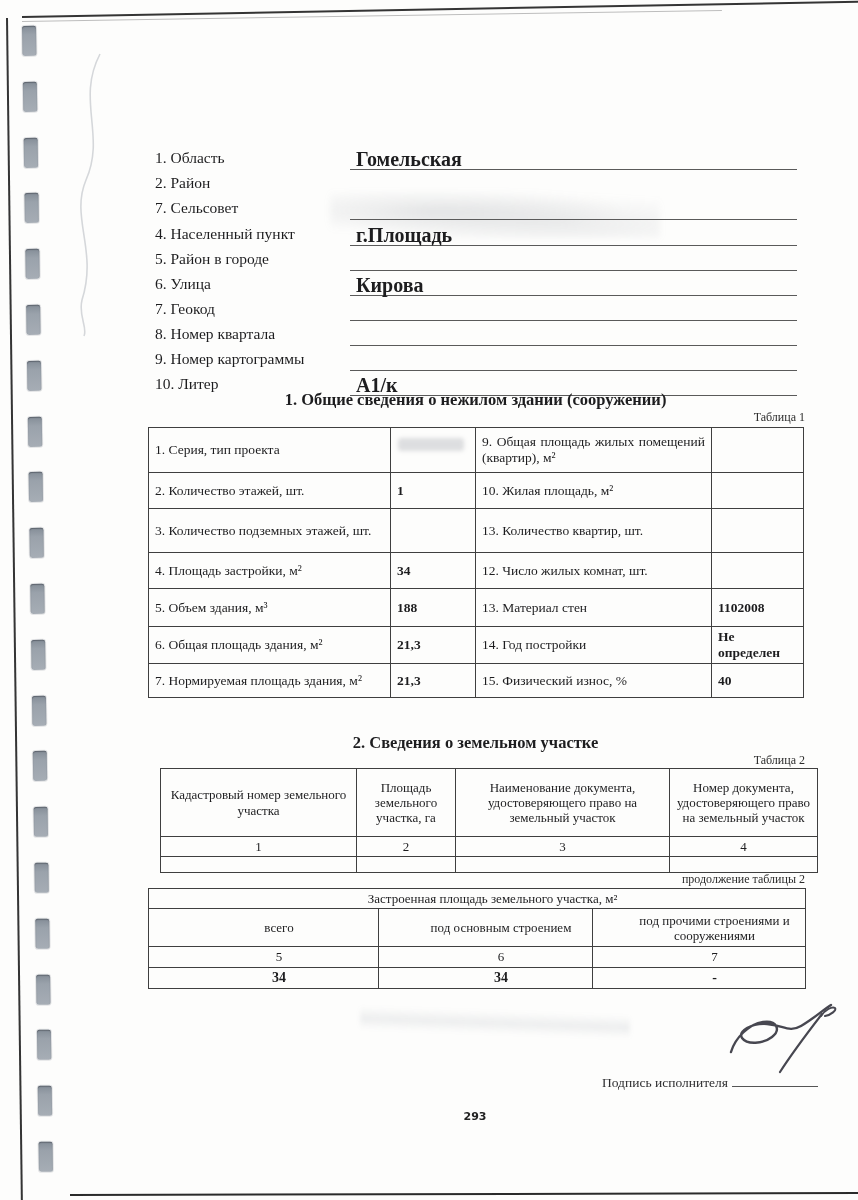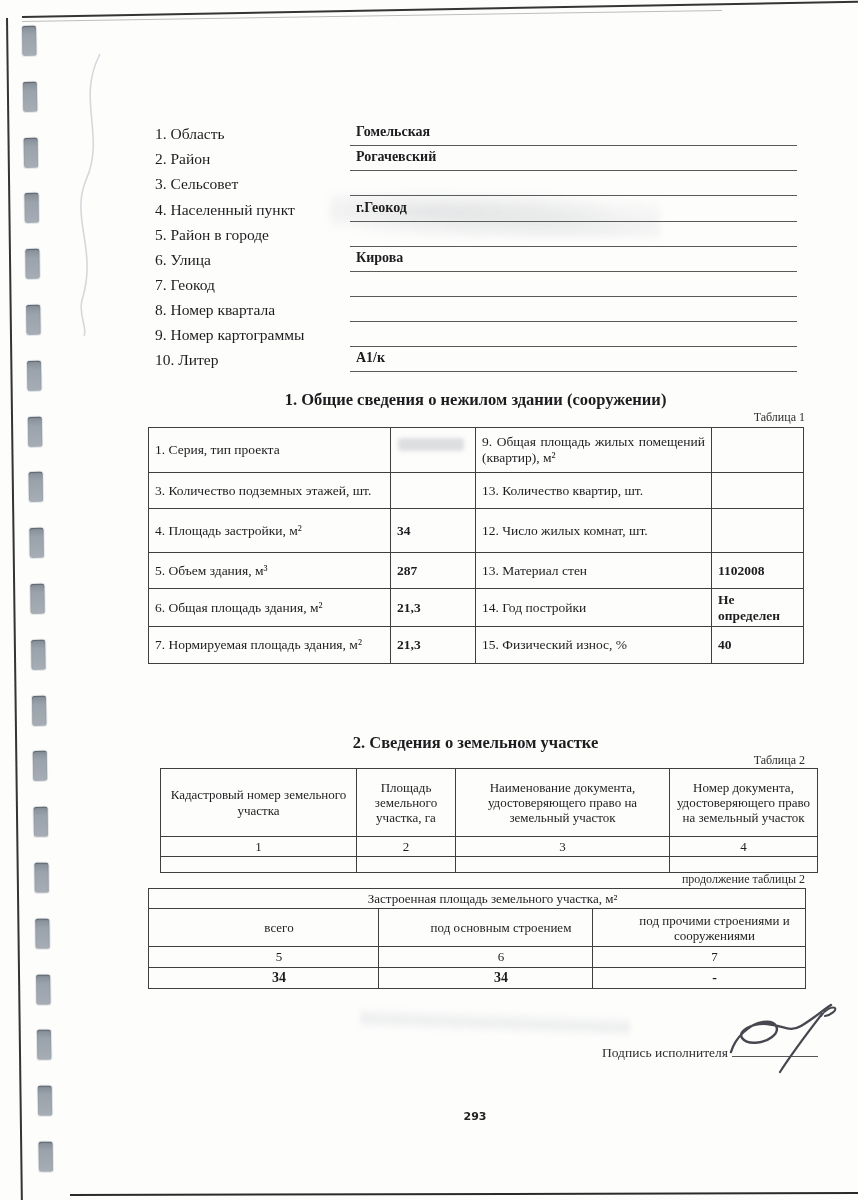--- a/index.html
+++ b/index.html
@@ -22,24 +22,24 @@
   
   .artifact{position:absolute;pointer-events:none;}
   .bleed1{left:330px;top:192px;width:330px;height:46px;background:
     radial-gradient(ellipse at 30% 40%,rgba(120,125,135,.16),transparent 60%),
     radial-gradient(ellipse at 70% 70%,rgba(120,125,135,.13),transparent 65%);filter:blur(3px);}
   .smudge-cell{left:398px;top:438px;width:66px;height:13px;background:rgba(110,116,128,.22);filter:blur(2px);border-radius:3px;}
   .bleed2{left:360px;top:1000px;width:270px;height:46px;background:
     linear-gradient(2deg,transparent 30%,rgba(100,110,125,.10) 50%,transparent 72%);filter:blur(2px);}
   .pencil{left:58px;top:50px;opacity:.5;}
   
-  .field-row{position:absolute;left:0;width:858px;height:24px;}
+  .field-row{position:absolute;left:0;width:858px;height:24px;margin-top:24px;}
   .field-label{position:absolute;left:155px;top:2px;font-size:15.5px;white-space:nowrap;}
   .field-line{position:absolute;left:350px;right:61px;top:0;height:22px;border-bottom:1.2px solid #5a5a5a;}
-  .field-value{position:absolute;left:6px;top:1px;font-weight:bold;font-size:14px;white-space:nowrap;}
+  .field-value{position:absolute;left:6px;top:1px;font-weight:bold;font-size:20px;white-space:nowrap;}
   
   .sec-title{position:absolute;left:148px;width:655px;text-align:center;font-weight:bold;font-size:16.5px;}
   .tab-label{position:absolute;left:148px;width:657px;text-align:right;font-size:12px;color:#2b2b2b;}
   
   table{position:absolute;border-collapse:collapse;table-layout:fixed;}
   td{border:1.2px solid #3f3f3f;font-size:13.5px;line-height:1.18;padding:2px 6px;vertical-align:middle;overflow:hidden;}
   .t1{left:148px;top:427px;width:655px;}
   .t1 td.lab{text-align:justify;}
   .t1 td.val{font-weight:bold;}
   .t1 tr:nth-child(1){height:45px;} .t1 tr:nth-child(2){height:36px;}
@@ -47,21 +47,21 @@
   .t1 tr:nth-child(5){height:38px;} .t1 tr:nth-child(6){height:37px;}
   .t1 tr:nth-child(7){height:34px;} .t1 tr:nth-child(8){height:30px;}
   .t2{left:160px;top:768px;width:657px;}
   .t2 td{text-align:center;font-size:13px;}
   .t2 tr.hdr{height:68px;} .t2 tr.nums{height:17px;} .t2 tr.empty{height:16px;}
   .t3{left:148px;top:888px;width:657px;}
   .t3 td{text-align:center;font-size:13px;padding-left:37px;}
   .t3 tr.span{height:20px;} .t3 tr.hdr{height:38px;} .t3 tr.nums{height:17px;}
   .t3 tr.vals{height:21px;} .t3 tr.vals td{font-weight:bold;font-size:14px;}
   
-  .sig-row{position:absolute;left:602px;top:1042px;font-size:13.5px;color:#2e2e30;white-space:nowrap;text-align:center;}
+  .sig-row{position:absolute;left:602px;top:1072px;font-size:13.5px;color:#2e2e30;white-space:nowrap;text-align:center;}
   .sig-line{display:inline-block;width:86px;border-bottom:1.2px solid #555;height:14px;margin-left:4px;}
   .sig-svg{position:absolute;left:725px;top:1000px;overflow:visible;}
   .page-num{position:absolute;left:455px;top:1110px;width:40px;text-align:center;
     font-family:"DejaVu Sans","Liberation Sans",sans-serif;font-size:11px;font-weight:700;color:#222;}
 </style>
 </head>
 <body>
 
 <div class="edge-top"></div>
 <div class="edge-top2"></div>
@@ -100,34 +100,31 @@
 
 <div>
   <div class="field-row" style="top:123px">
     <span class="field-label">1. Область</span>
     <span class="field-line">
         <span class="field-value">Гомельская</span>
       </span>
   </div>
   <div class="field-row" style="top:148px">
     <span class="field-label">2. Район</span>
-    <span class="field-line">
-        <span class="field-value">Рогачевский</span>
-      </span>
   </div>
   <div class="field-row" style="top:173px">
-    <span class="field-label">3. Сельсовет</span>
+    <span class="field-label">7. Сельсовет</span>
     <span class="field-line">
         <span class="field-value"></span>
       </span>
   </div>
   <div class="field-row" style="top:199px">
     <span class="field-label">4. Населенный пункт</span>
     <span class="field-line">
-        <span class="field-value">г.Геокод</span>
+        <span class="field-value">г.Площадь</span>
       </span>
   </div>
   <div class="field-row" style="top:224px">
     <span class="field-label">5. Район в городе</span>
     <span class="field-line">
         <span class="field-value"></span>
       </span>
   </div>
   <div class="field-row" style="top:249px">
     <span class="field-label">6. Улица</span>
@@ -172,34 +169,40 @@
       <col style="width:92px">
     </colgroup>
   <tbody>
       <tr>
     <td class="lab">1. Серия, тип проекта</td>
     <td class="val"></td>
     <td class="lab">9. Общая площадь жилых помещений (квартир), м²</td>
     <td class="val"></td>
   </tr>
   <tr>
+    <td class="lab">2. Количество этажей, шт.</td>
+    <td class="val">1</td>
+    <td class="lab">10. Жилая площадь, м²</td>
+    <td class="val"></td>
+  </tr>
+  <tr>
     <td class="lab">3. Количество подземных этажей, шт.</td>
     <td class="val"></td>
     <td class="lab">13. Количество квартир, шт.</td>
     <td class="val"></td>
   </tr>
   <tr>
     <td class="lab">4. Площадь застройки, м²</td>
     <td class="val">34</td>
     <td class="lab">12. Число жилых комнат, шт.</td>
     <td class="val"></td>
   </tr>
   <tr>
     <td class="lab">5. Объем здания, м³</td>
-    <td class="val">287</td>
+    <td class="val">188</td>
     <td class="lab">13. Материал стен</td>
     <td class="val">1102008</td>
   </tr>
   <tr>
     <td class="lab">6. Общая площадь здания, м²</td>
     <td class="val">21,3</td>
     <td class="lab">14. Год постройки</td>
     <td class="val">Не определен</td>
   </tr>
   <tr>

